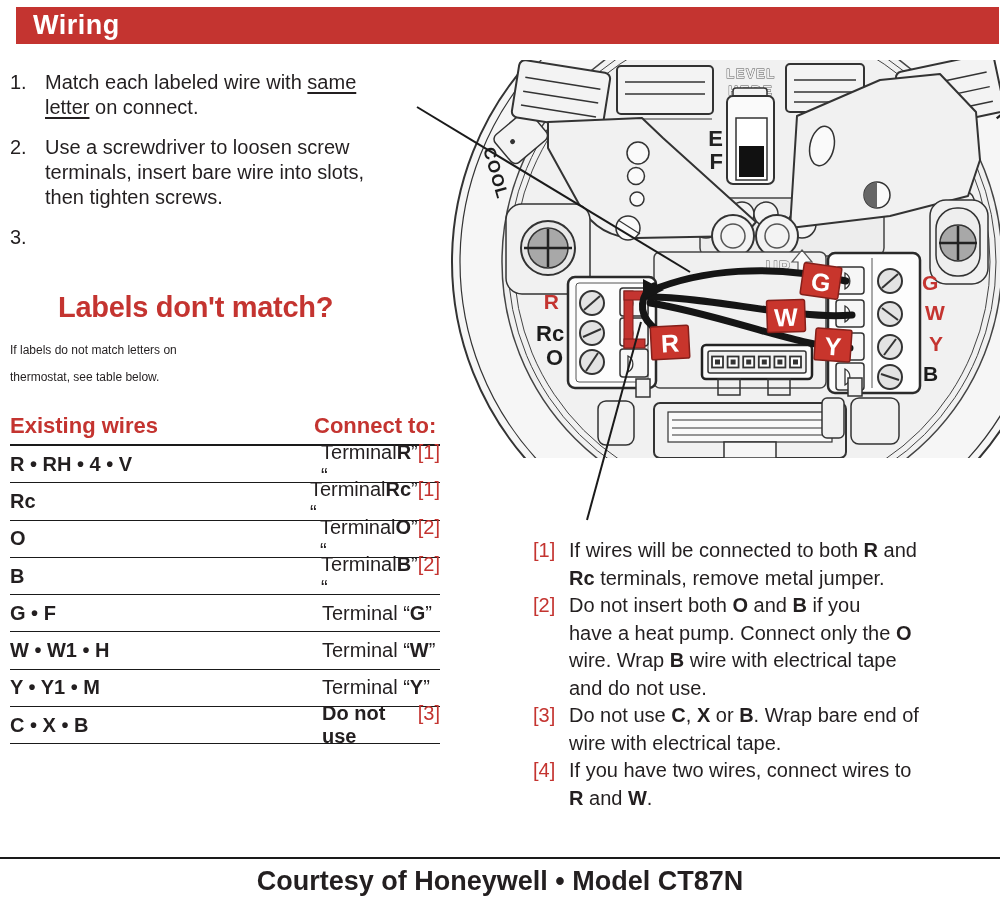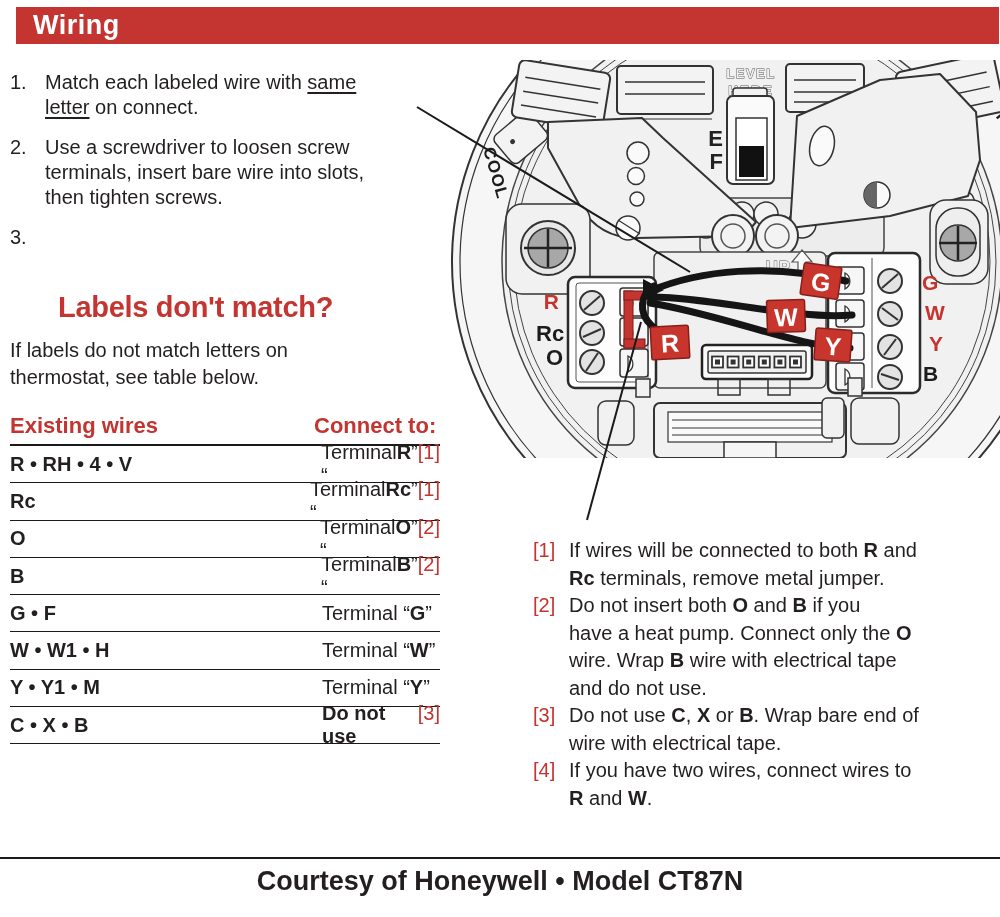--- a/index.html
+++ b/index.html
@@ -13,21 +13,21 @@
     font-family:"Liberation Sans", sans-serif;color:var(--ink);overflow:hidden;
   }
   .redbar{position:absolute;left:10px;top:7px;width:983px;height:37px;background:var(--red);margin-left:6px;}
   .redbar .t{color:#fff;font-weight:bold;font-size:27px;line-height:37px;padding-left:17px;display:inline-block;letter-spacing:.5px;}
   .instructions{position:absolute;left:10px;top:70px;width:430px;font-size:20px;line-height:25px;}
   .li{display:flex;margin-bottom:15px;}
   .num{width:35px;flex-shrink:0;}
   .b{font-weight:bold;}
   .u{text-decoration:underline;text-underline-offset:3px;}
   .h2{position:absolute;left:10px;top:291px;font-size:29px;font-weight:bold;color:var(--red);letter-spacing:-.3px;margin-left:48px;}
-  .intro{position:absolute;left:10px;top:337px;width:360px;font-size:20px;line-height:27px;}
+  .intro{position:absolute;left:10px;top:337px;width:360px;font-size:12px;line-height:27px;}
   .wtable{position:absolute;left:10px;top:413px;width:430px;}
   .thead{display:flex;height:31px;border-bottom:2.5px solid var(--line);font-size:22px;font-weight:bold;color:var(--red);gap:36px;}
   .thead .c1{width:268px;}
   .trow{display:flex;align-items:center;height:37.3px;border-bottom:1.5px solid var(--line);font-size:20px;box-sizing:border-box;}
   .trow .c1{width:268px;font-weight:bold;}
   .trow .c2{flex:1;display:flex;align-items:baseline;margin-left:44px;}
   .tref{margin-left:auto;color:var(--red);}
   .footnotes{position:absolute;left:533px;top:537px;width:458px;font-size:20px;line-height:27.5px;}
   .fn{display:flex;}
   .fref{color:var(--red);width:36px;flex-shrink:0;}

